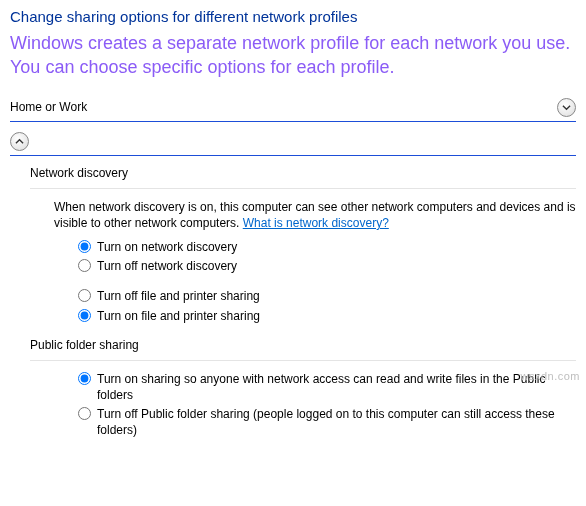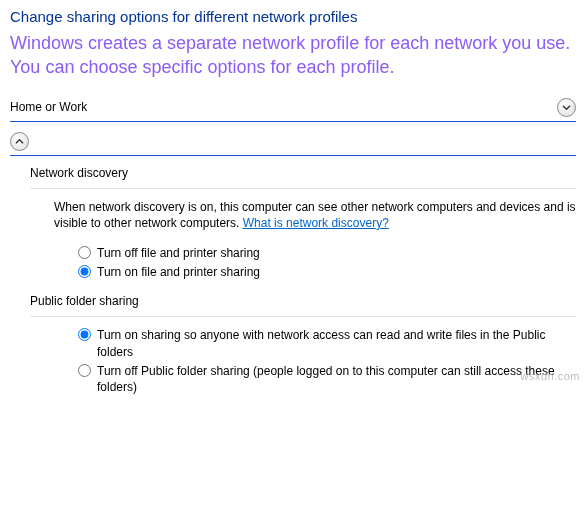--- a/index.html
+++ b/index.html
@@ -130,20 +130,30 @@
       </svg>
   </span>
 </div>
 
 <div class="subsection">
   <div class="subsection-heading">Network discovery</div>
   <div class="subsection-body">
     <p class="subsection-text">
       <span>When network discovery is on, this computer can see other network computers and devices and is visible to other network computers. </span><span class="link">What is network discovery?</span>
     </p>
+    <div class="radio-group">
+      <div class="radio-row">
+        <input type="radio" name="nd" id="nd-on" checked="" style="">
+        <label for="nd-on">Turn on network discovery</label>
+      </div>
+      <div class="radio-row">
+        <input type="radio" name="nd" id="nd-off" style="">
+        <label for="nd-off">Turn off network discovery</label>
+      </div>
+    </div>
   </div>
 </div>
 
 <div class="subsection">
   <div class="subsection-body">
     <div class="radio-group">
       <div class="radio-row">
         <input type="radio" name="fp" id="fp-off" style="">
         <label for="fp-off">Turn off file and printer sharing</label>
       </div>

